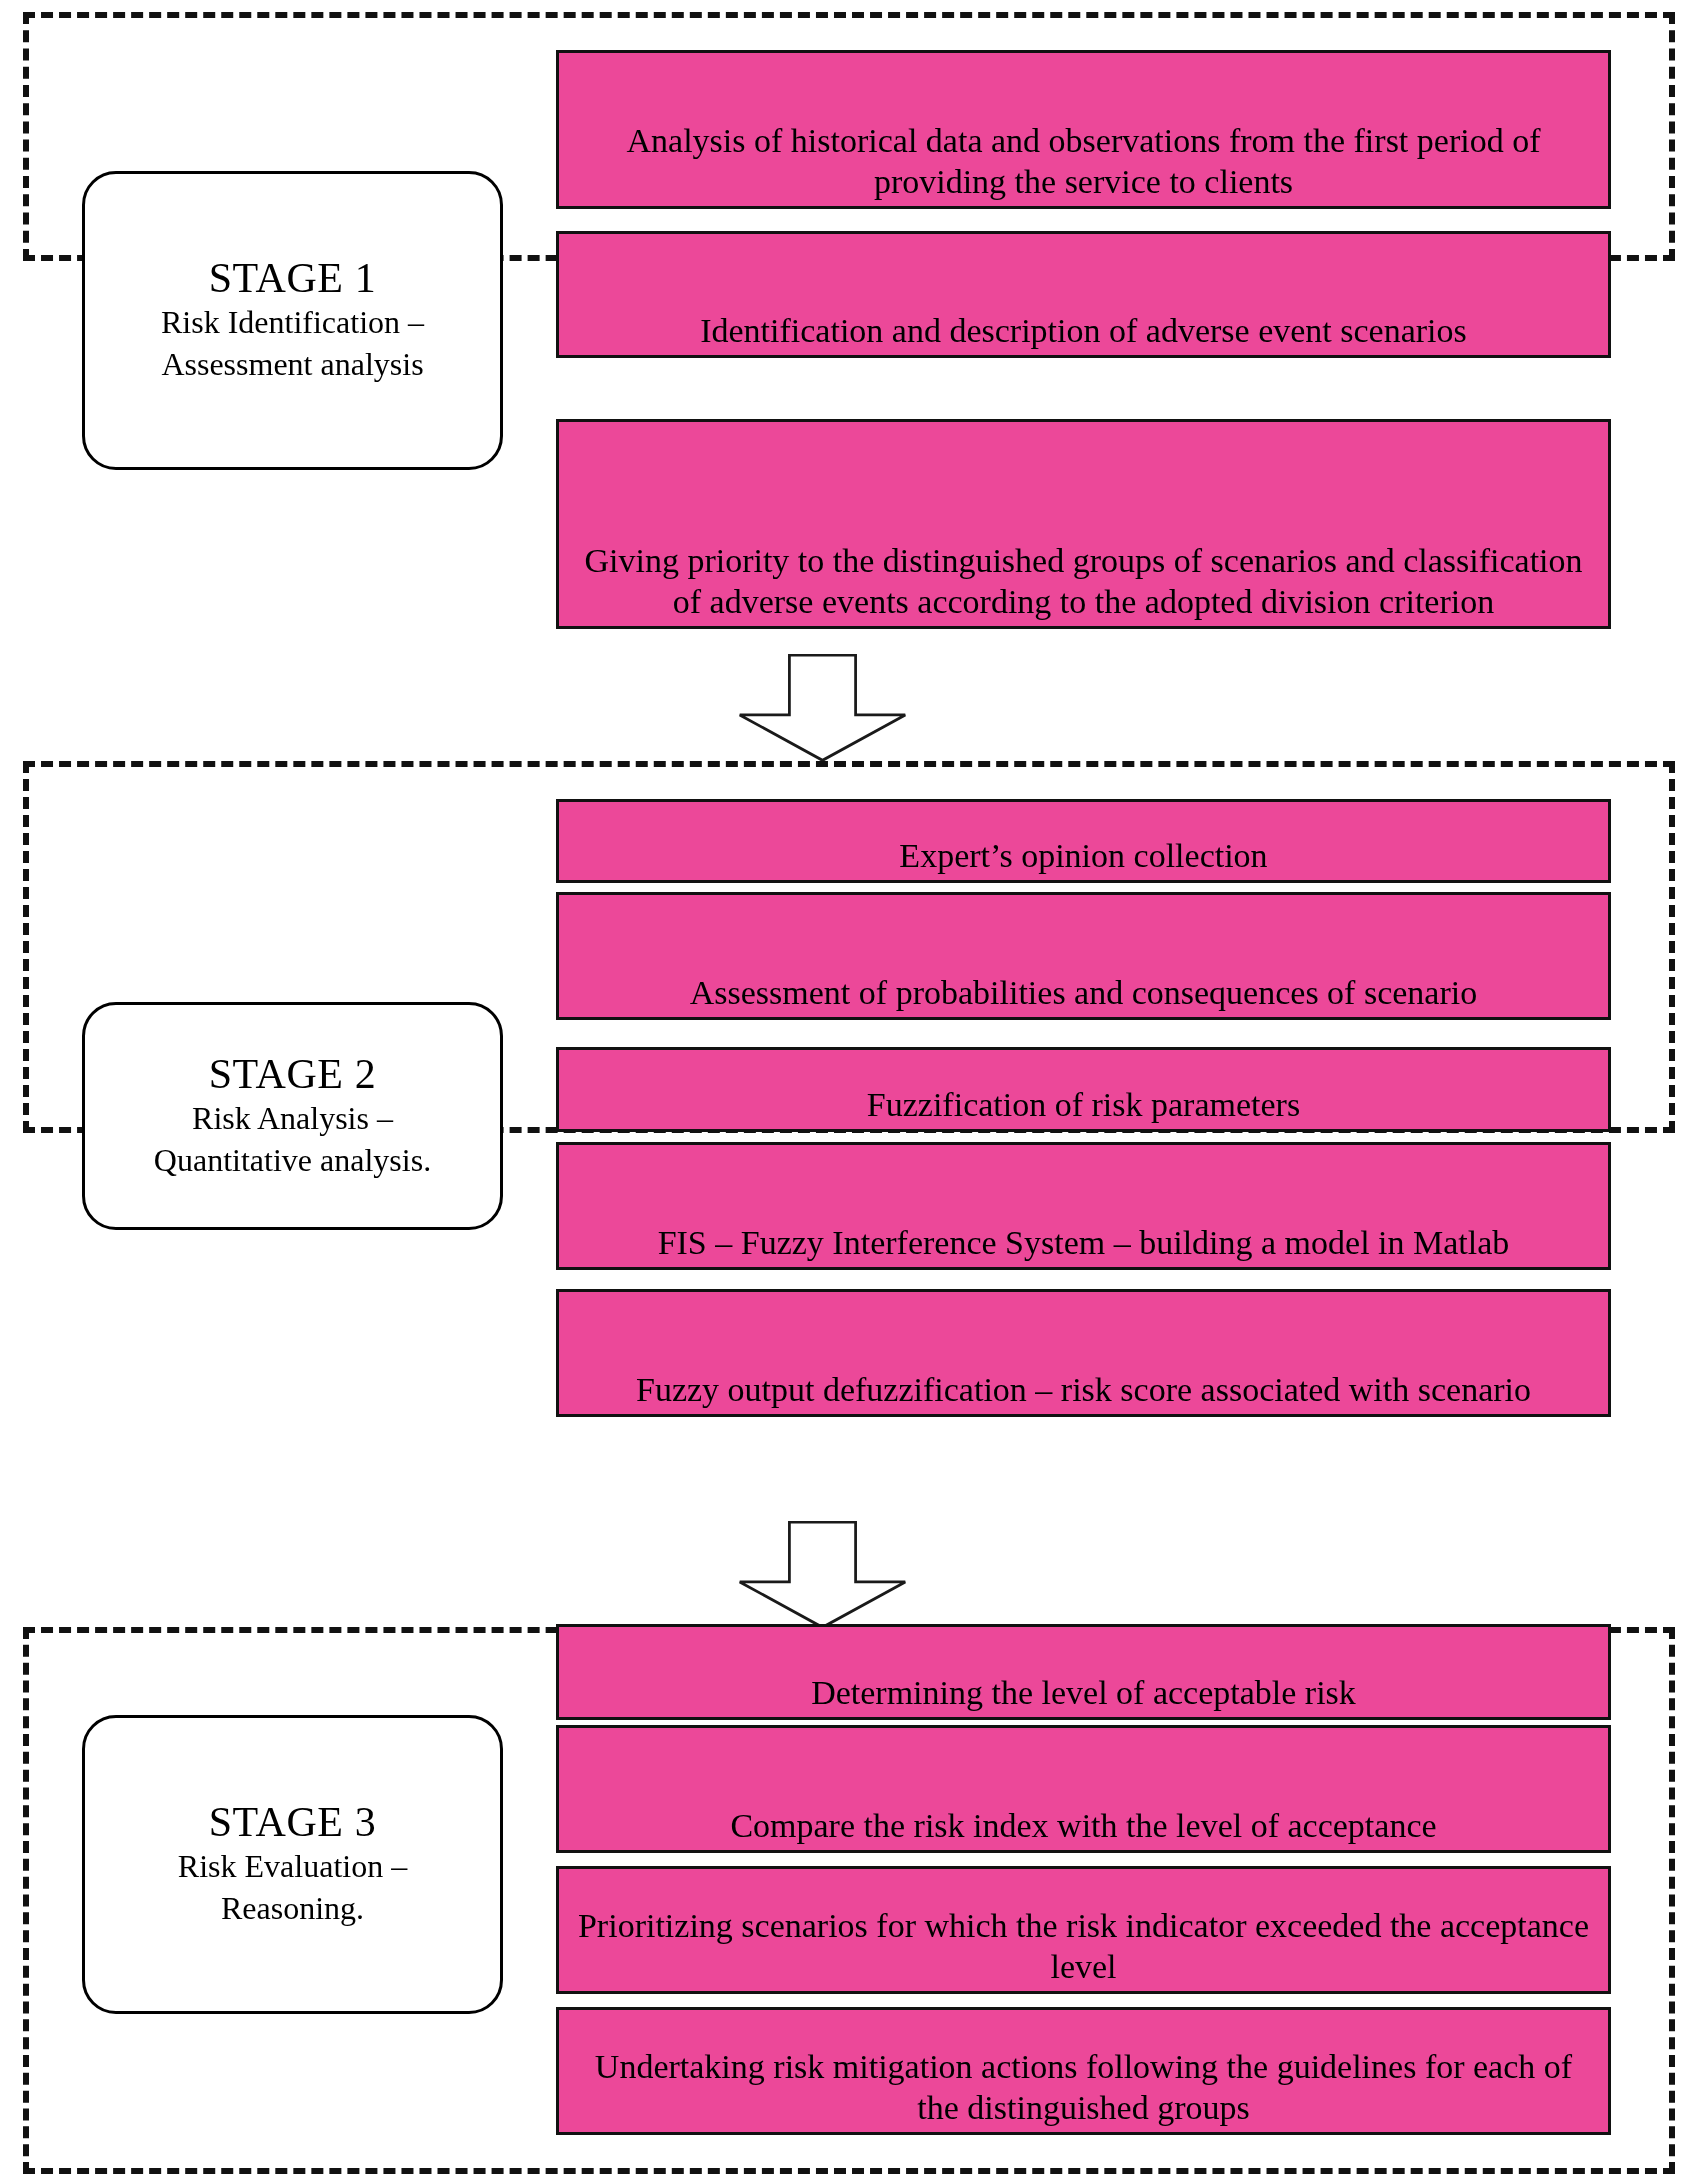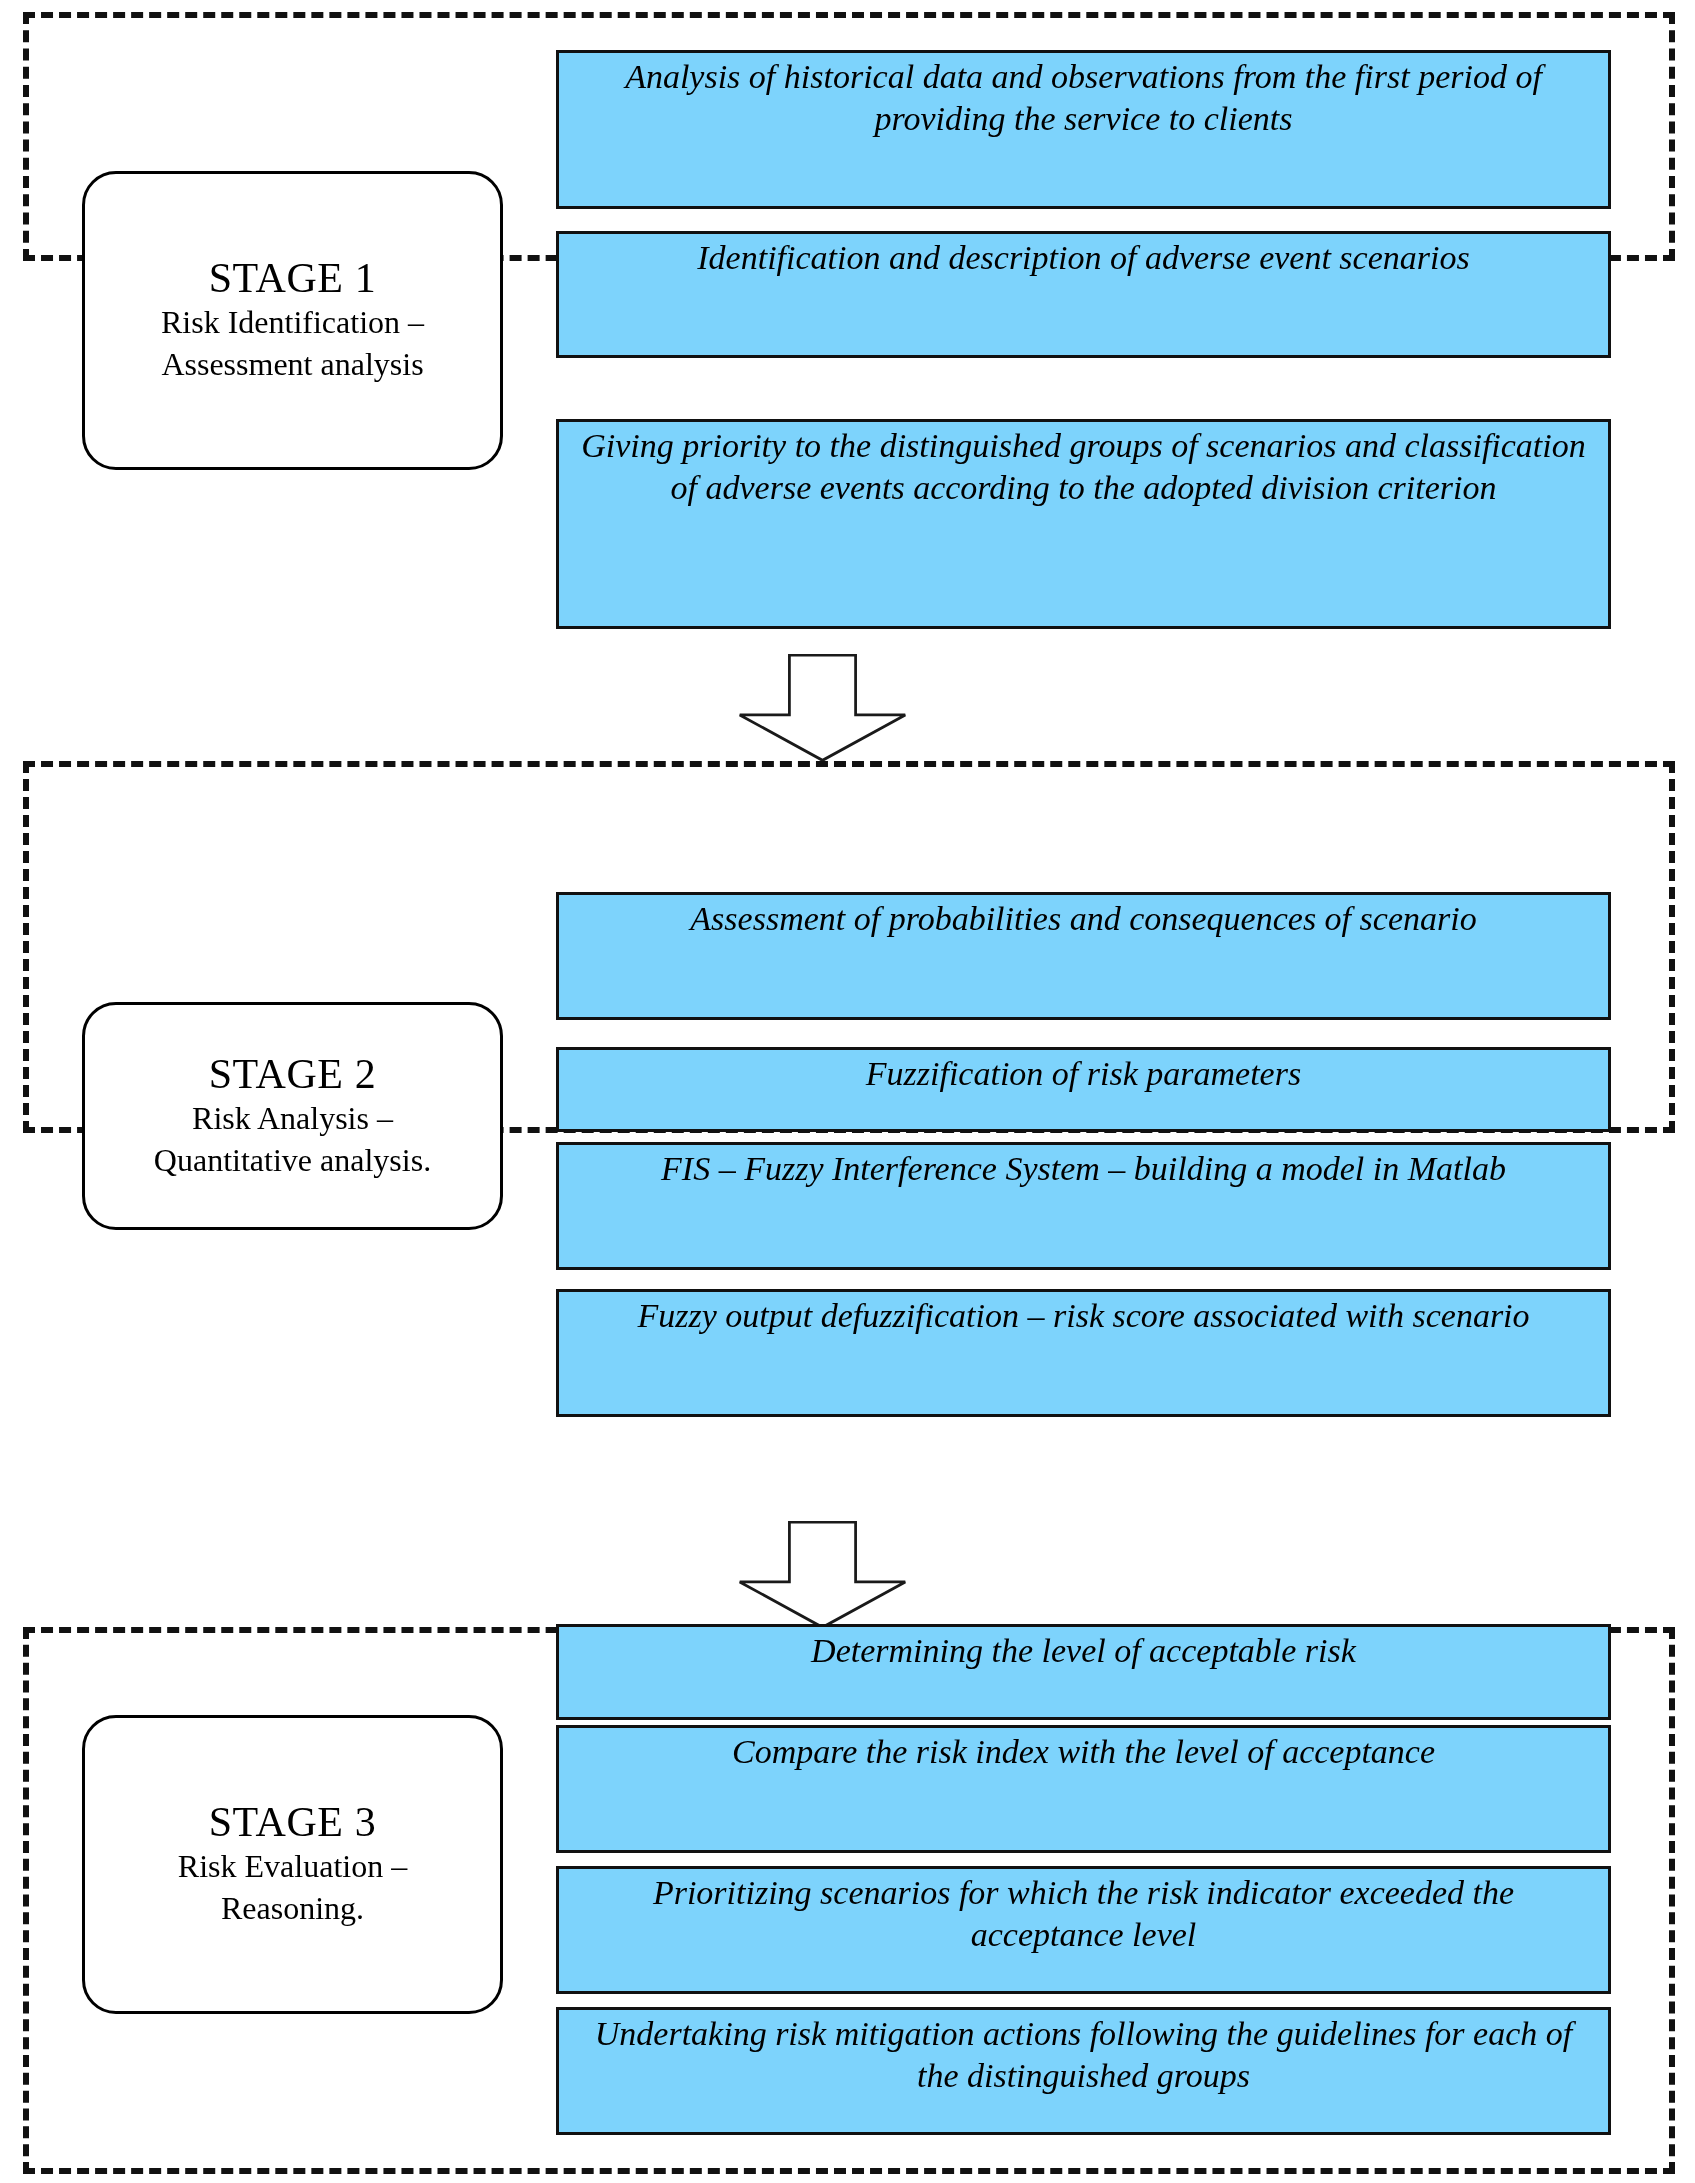--- a/index.html
+++ b/index.html
@@ -66,27 +66,26 @@
     white-space: nowrap;
   }
 
   
   .step-box {
     position: absolute;
     left: 556px;
     width: 1055px;
     box-sizing: border-box;
     border: 3.9px solid #111111;
-    background: #7dd3fc;
+    background: #ec4899;
     display: flex;
-    align-items: flex-start;
+    align-items: flex-end;
     justify-content: center;
     text-align: center;
     padding: 3.3px 14.4px;
-    font-style: italic;
   }
   .step-text {
     font-size: 34px;
     line-height: 1.22;
     display: block;
   }
 
   
   #s1-step-1 { top: 50px;  height: 159px; }
   #s1-step-2 { top: 231px; height: 127px; }
@@ -145,20 +144,23 @@
   </div>
 
   <div class="stage-section" id="stage-2-section"></div>
 
   <div class="stage-label-box" id="stage-2-label-box">
     <div class="stage-title">STAGE 2</div>
     <div class="stage-subtitle">Risk Analysis –</div>
     <div class="stage-subtitle">Quantitative analysis.</div>
   </div>
 
+  <div class="step-box" id="s2-step-1">
+    <span class="step-text">Expert’s opinion collection</span>
+  </div>
   <div class="step-box" id="s2-step-2">
     <span class="step-text">Assessment of probabilities and consequences of scenario</span>
   </div>
   <div class="step-box" id="s2-step-3">
     <span class="step-text">Fuzzification of risk parameters</span>
   </div>
   <div class="step-box" id="s2-step-4">
     <span class="step-text">FIS – Fuzzy Interference System – building a model in Matlab</span>
   </div>
   <div class="step-box" id="s2-step-5">

